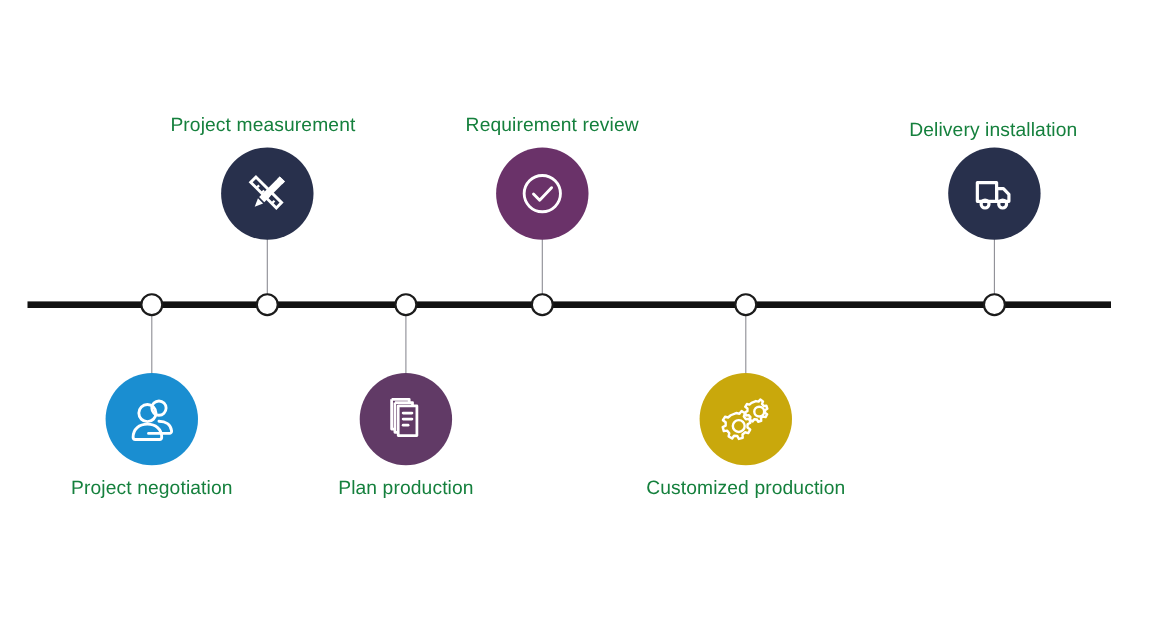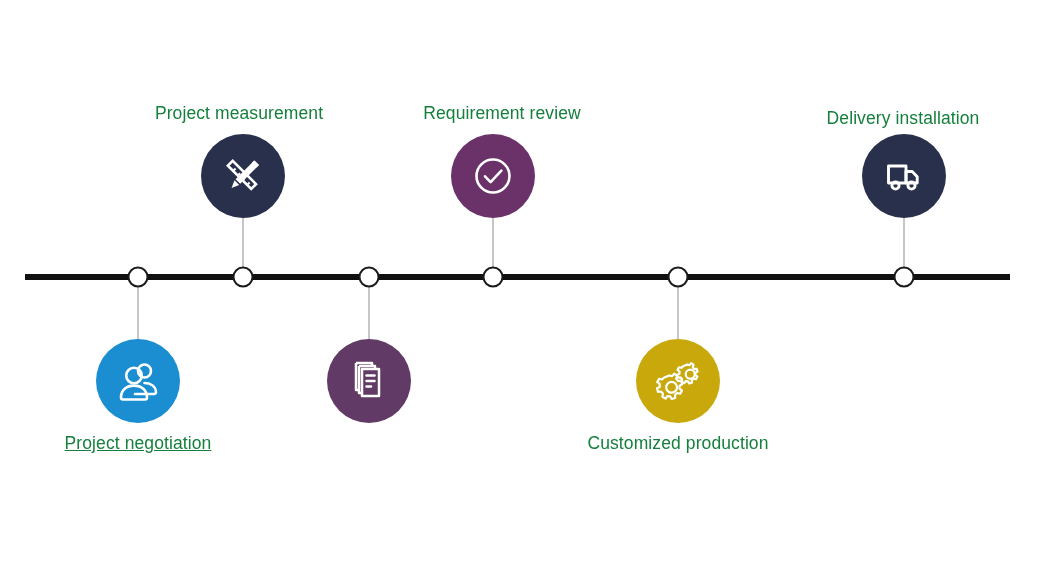--- a/index.html
+++ b/index.html
@@ -86,21 +86,21 @@
   <div class="bubble" style="left:138px; top:381px; background:#1a8ed1;">
     <span>
       <svg width="50" height="50" viewBox="0 0 50 50" fill="none" stroke="#ffffff" stroke-width="2.6" stroke-linecap="round" stroke-linejoin="round">
         <circle cx="31.5" cy="15" r="6.5"></circle>
         <path d="M22 38 h19 a2 2 0 0 0 2-2.3 c-.7-5.6-5.5-8.7-11.5-8.7"></path>
         <circle cx="21" cy="19.5" r="7.8"></circle>
         <path d="M8 41.5 c0-7.6 5.6-11.9 13-11.9 s13 4.3 13 11.9 a2 2 0 0 1-2 2 H10 a2 2 0 0 1-2-2 z"></path>
       </svg>
     </span>
   </div>
-  <div class="caption" style="left:138px; top:433px;text-decoration:underline;">Project negotiation</div>
+  <div class="caption" style="left:138px; top:433px;">Project negotiation</div>
 
   <div class="stem" style="left:243px; top:216px; height:55px;"></div>
   <div class="node-marker" style="left:243px;"></div>
   <div class="bubble" style="left:243px; top:176px; background:#28304c;">
     <span>
       <svg width="48" height="48" viewBox="0 0 48 48" fill="#ffffff">
 
         <g transform="rotate(45 24 24)">
           <path d="M21 5 h6.6 v26.5 h-6.6 z"></path>
           <path d="M21 33 h6.6 l-3.3 7.5 z"></path>
@@ -128,20 +128,21 @@
         <path d="M13 8 h16 v3"></path>
         <path d="M13 8 v27 h3"></path>
         <path d="M10 5 h16 v3"></path>
         <path d="M10 5 v27 h3"></path>
         <line x1="20.5" y1="17.5" x2="28.5" y2="17.5" stroke-linecap="round"></line>
         <line x1="20.5" y1="23" x2="28.5" y2="23" stroke-linecap="round"></line>
         <line x1="20.5" y1="28.5" x2="25" y2="28.5" stroke-linecap="round"></line>
       </svg>
     </span>
   </div>
+  <div class="caption" style="left:369px; top:433px;">Plan production</div>
 
   <div class="stem" style="left:493px; top:216px; height:55px;"></div>
   <div class="node-marker" style="left:493px;"></div>
   <div class="bubble" style="left:493px; top:176px; background:#6a3269;">
     <span>
       <svg width="50" height="50" viewBox="0 0 50 50" fill="none" stroke="#ffffff" stroke-width="2.6" stroke-linecap="round" stroke-linejoin="round">
         <circle cx="25" cy="25" r="16.5"></circle>
         <path d="M17 25.3 l5.6 5.8 L33.4 19.6"></path>
       </svg>
     </span>

